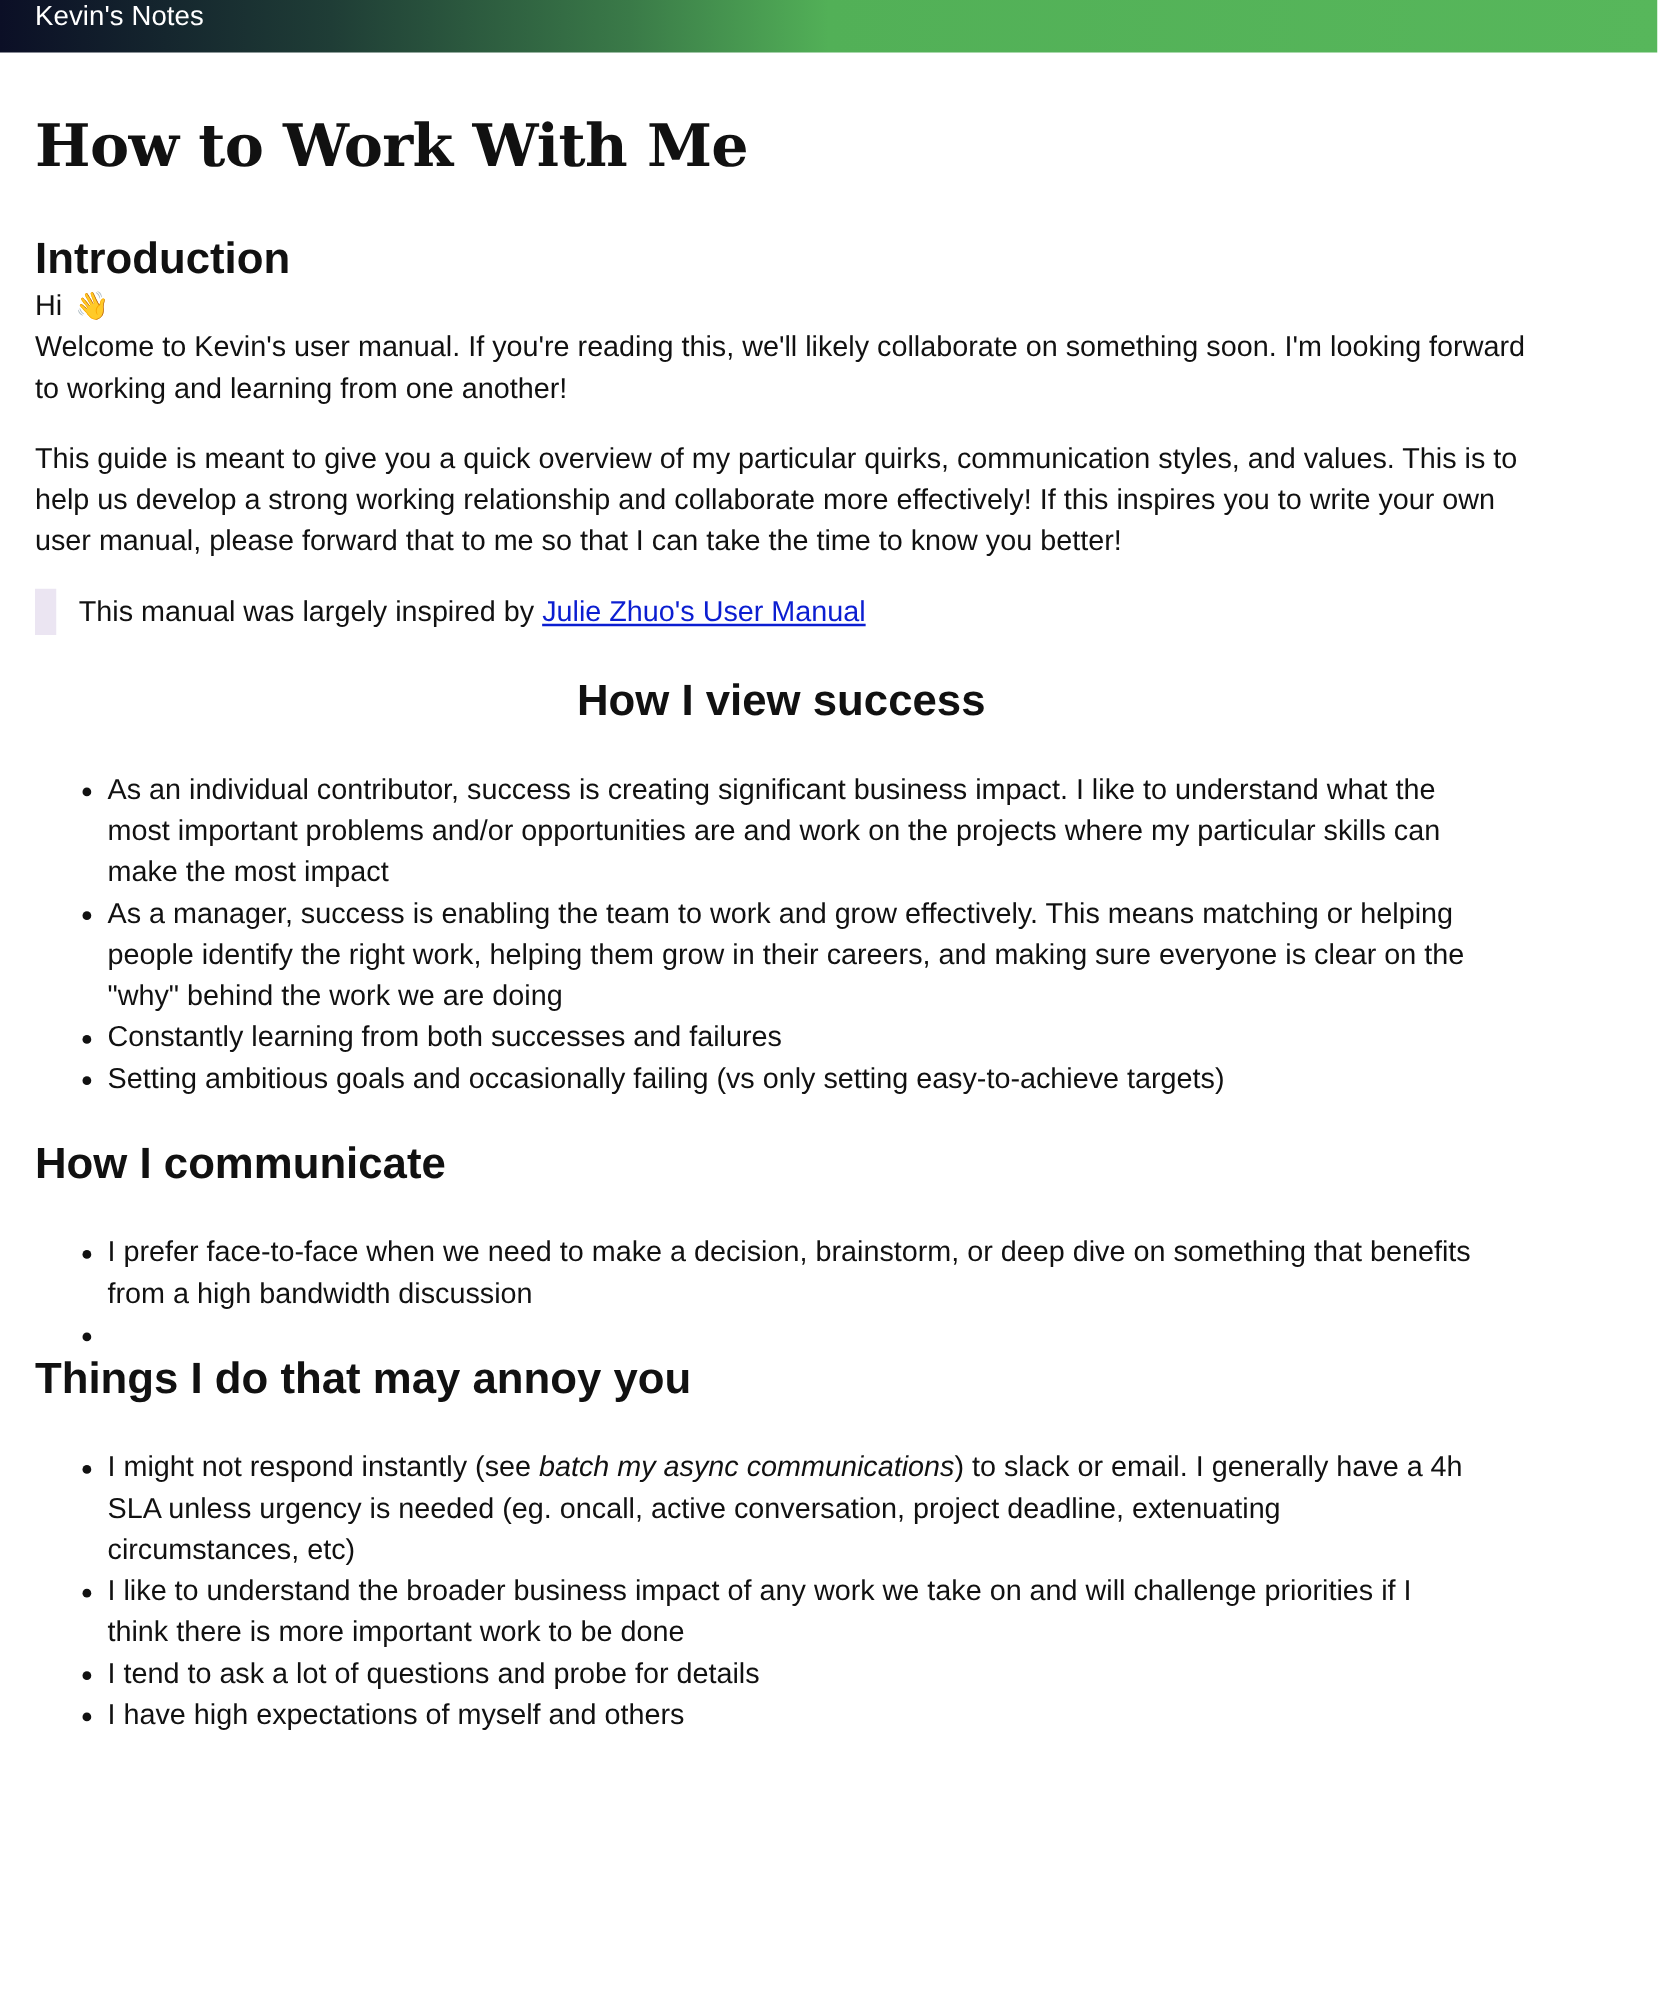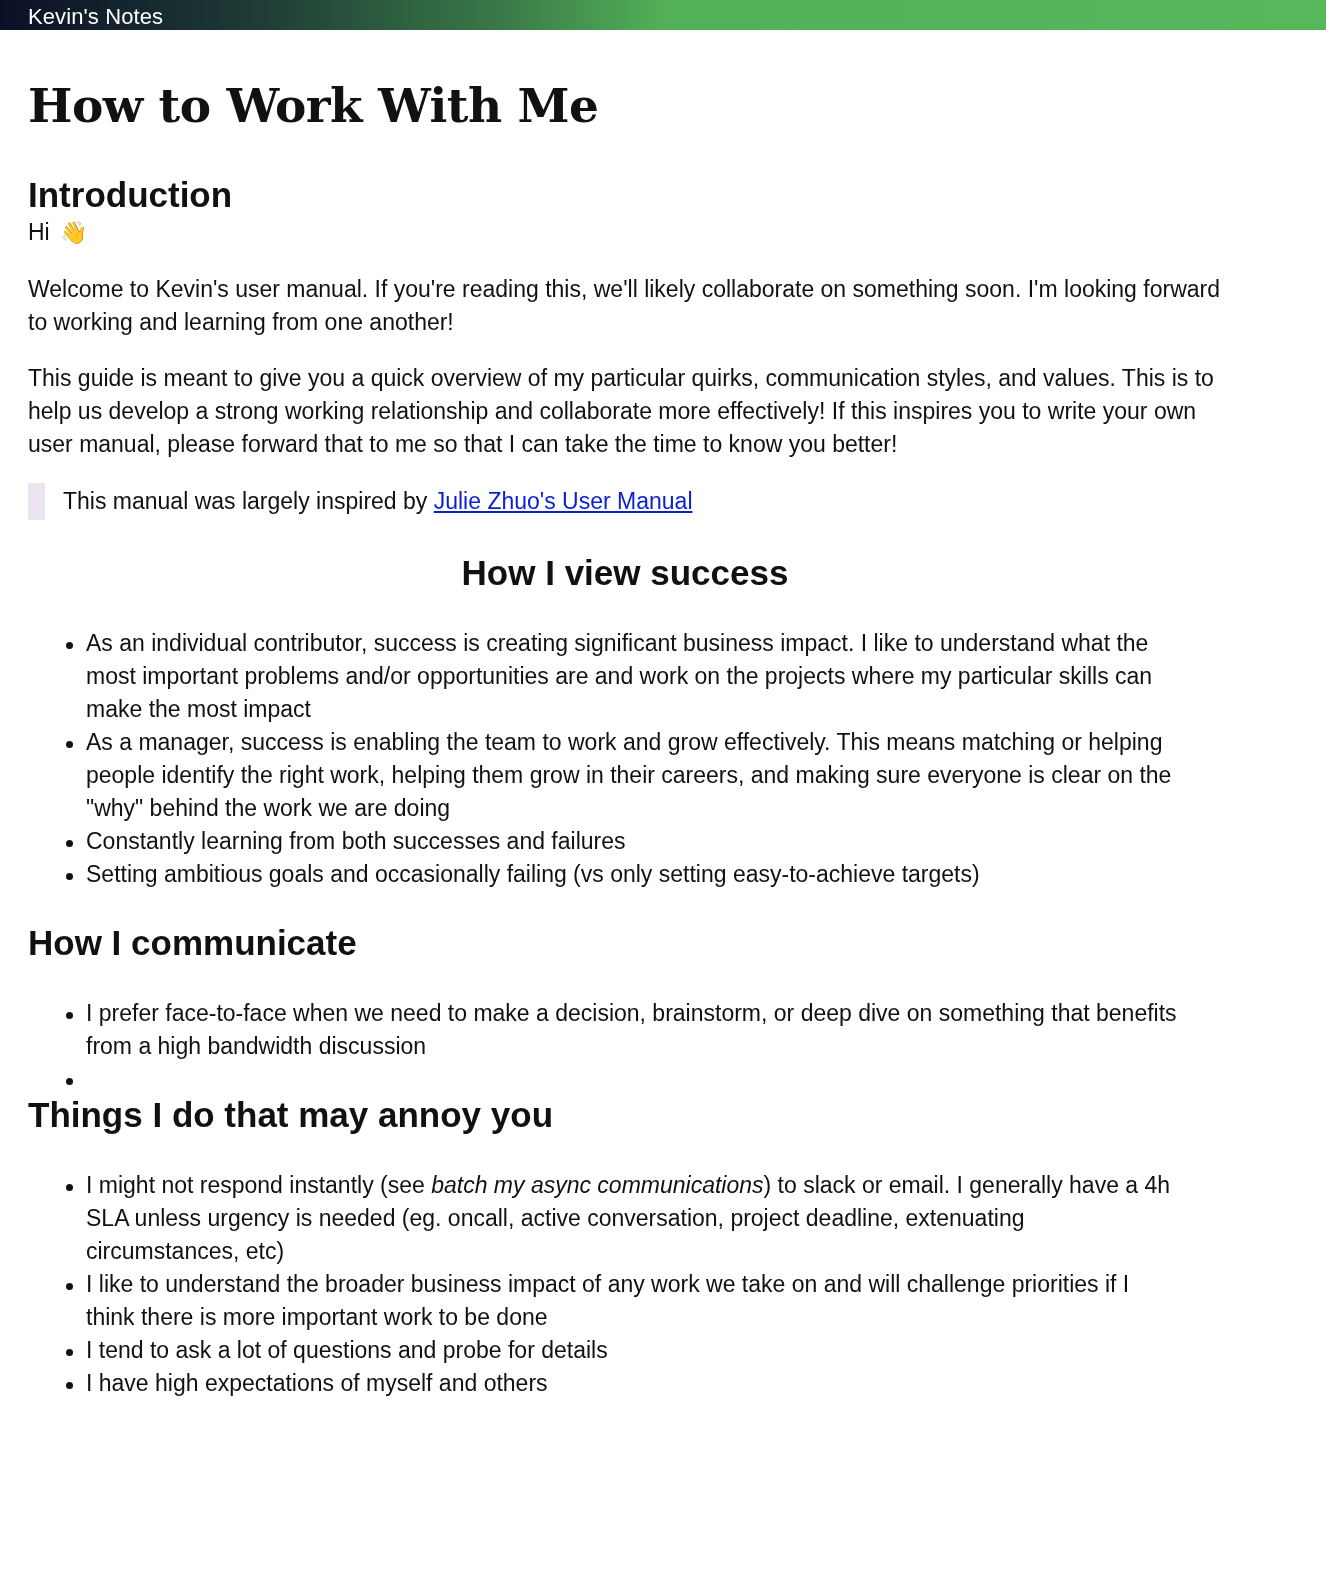--- a/index.html
+++ b/index.html
@@ -4,24 +4,24 @@
   <style>
     * { box-sizing: border-box; }
     html, body { margin: 0; padding: 0; background: #ffffff; }
     body {
       width: 1326px;
       min-height: 1596px;
       font-family: "Liberation Sans", sans-serif;
       color: #111111;
     }
     .topbar {
-      height: 30px;
+      height: 42px;
       background: linear-gradient(90deg, #0b0f26 0%, #1f3d36 20%, #3a7a48 38%, #52b057 50%, #57b75b 100%);
       display: flex;
-      align-items: flex-end;
+      align-items: flex-start;
       padding-left: 28px;
     }
     .topbar .brand {
       color: #ffffff;
       font-family: "Liberation Sans", sans-serif;
       font-size: 22px;
       text-decoration: none;
       letter-spacing: 0.1px;
     }
     .content {
@@ -43,21 +43,21 @@
       line-height: 42px;
       margin: 0;
     }
     h2.intro { margin-top: 40px; }
     p {
       font-size: 23px;
       line-height: 33px;
       margin: 0;
     }
     p.hi { }
-    p.welcome { margin-top: 24px; }
+    p.welcome { }
     p.guide { margin-top: 23px; }
     .wave {
       display: inline-block;
       font-size: 22px;
       margin-left: 4px;
     }
     .quote {
       display: flex;
       align-items: center;
       margin-top: 22px;

